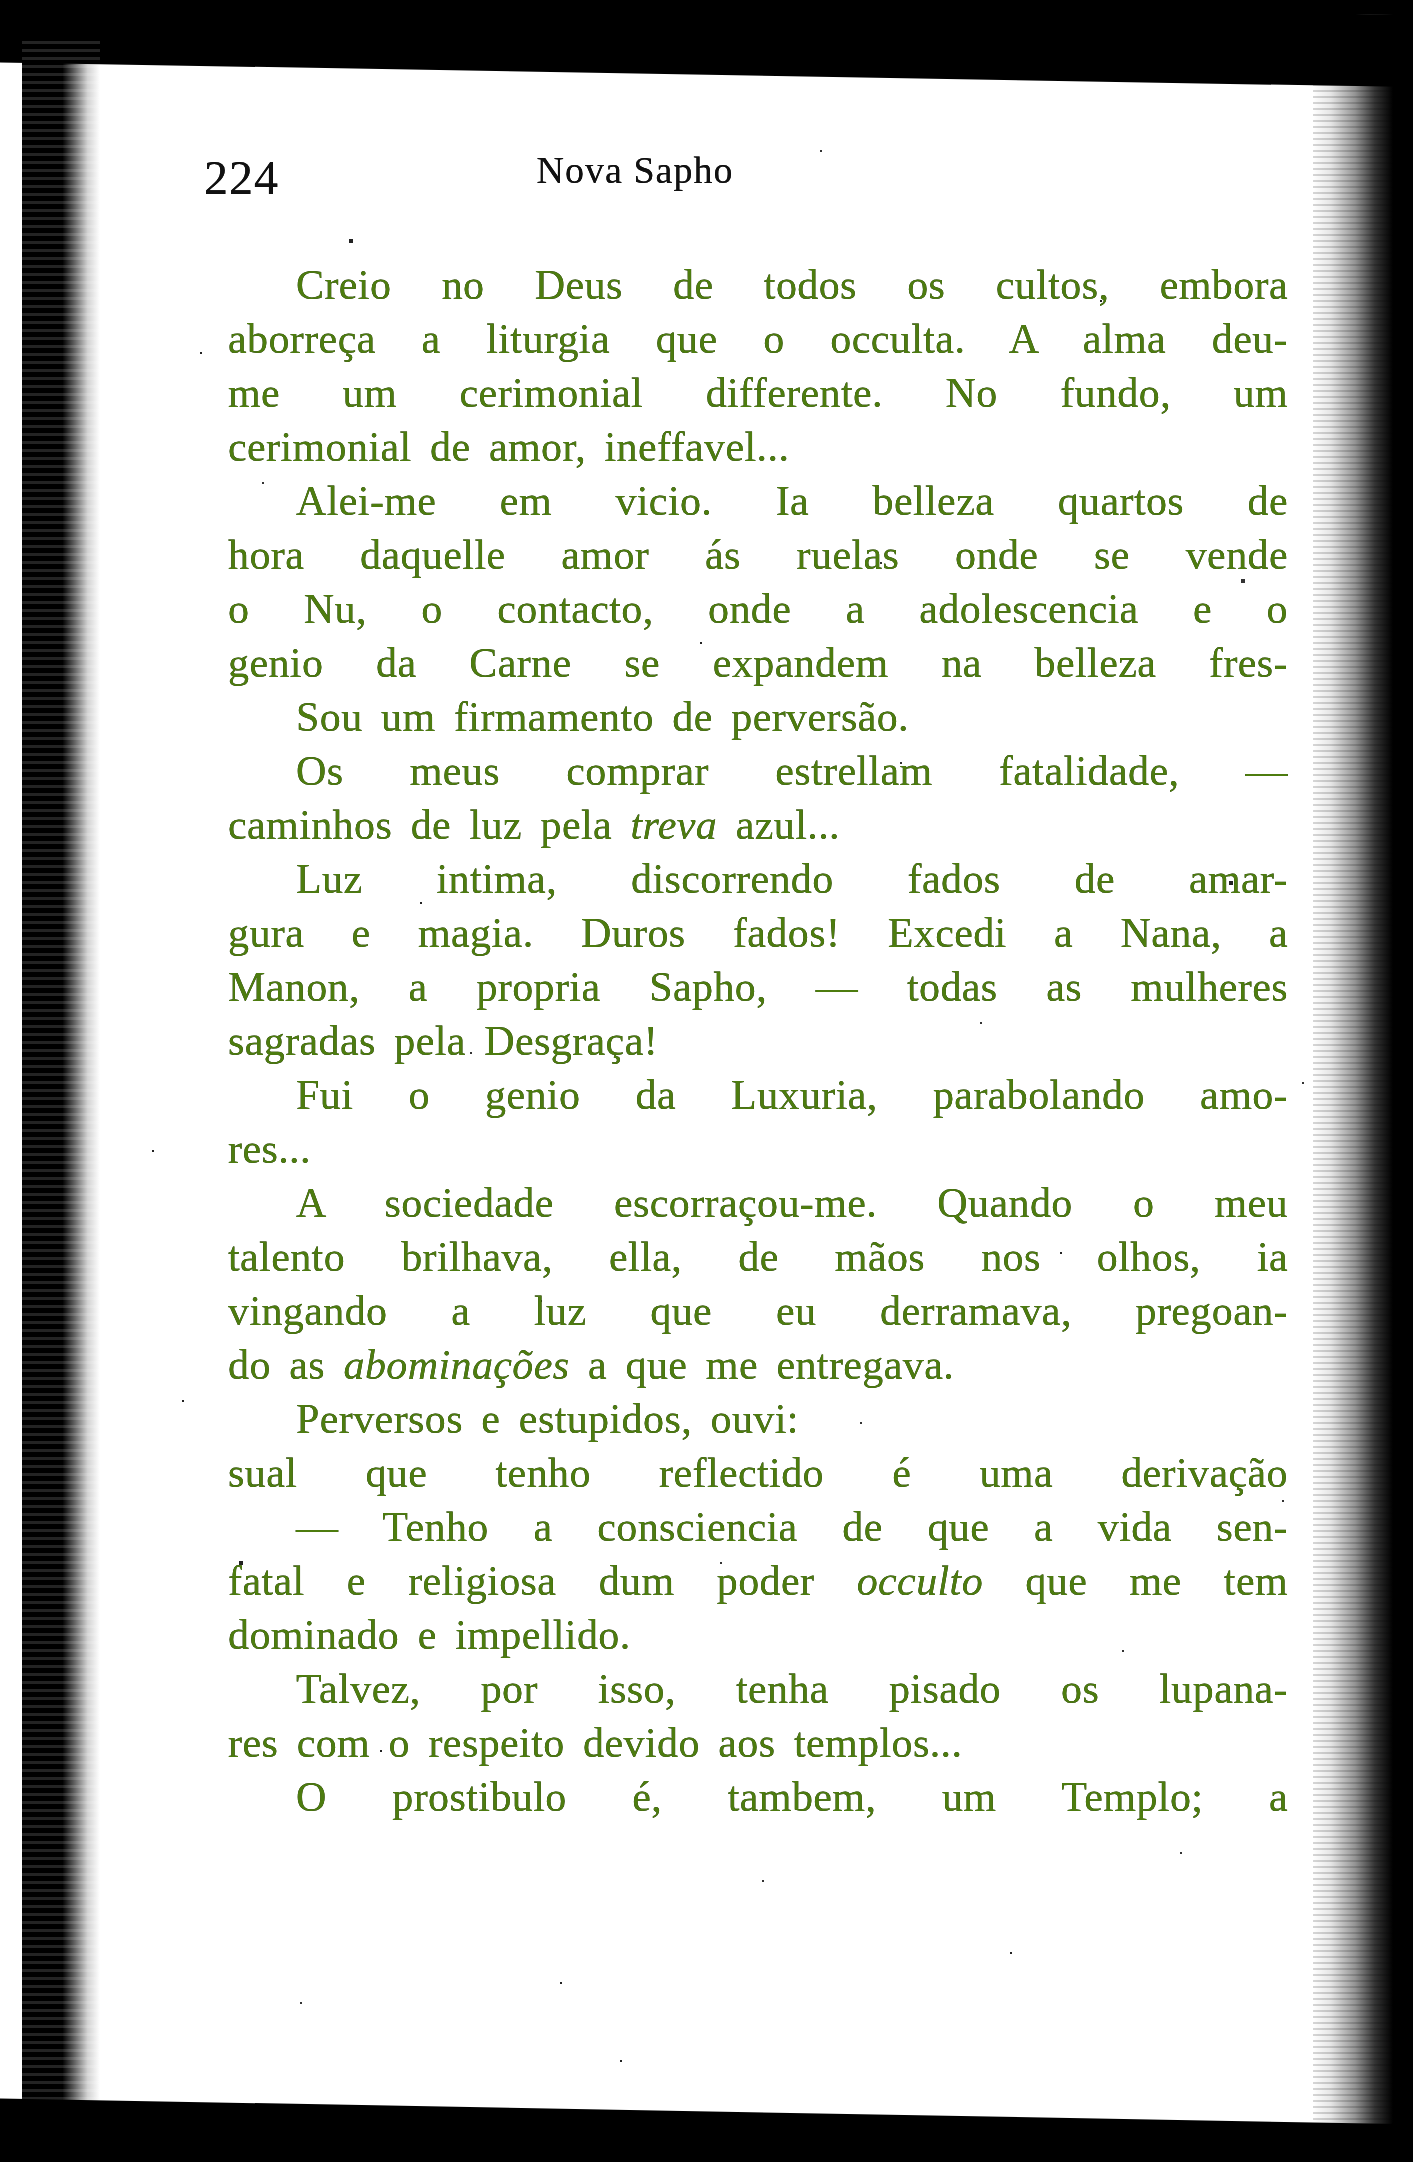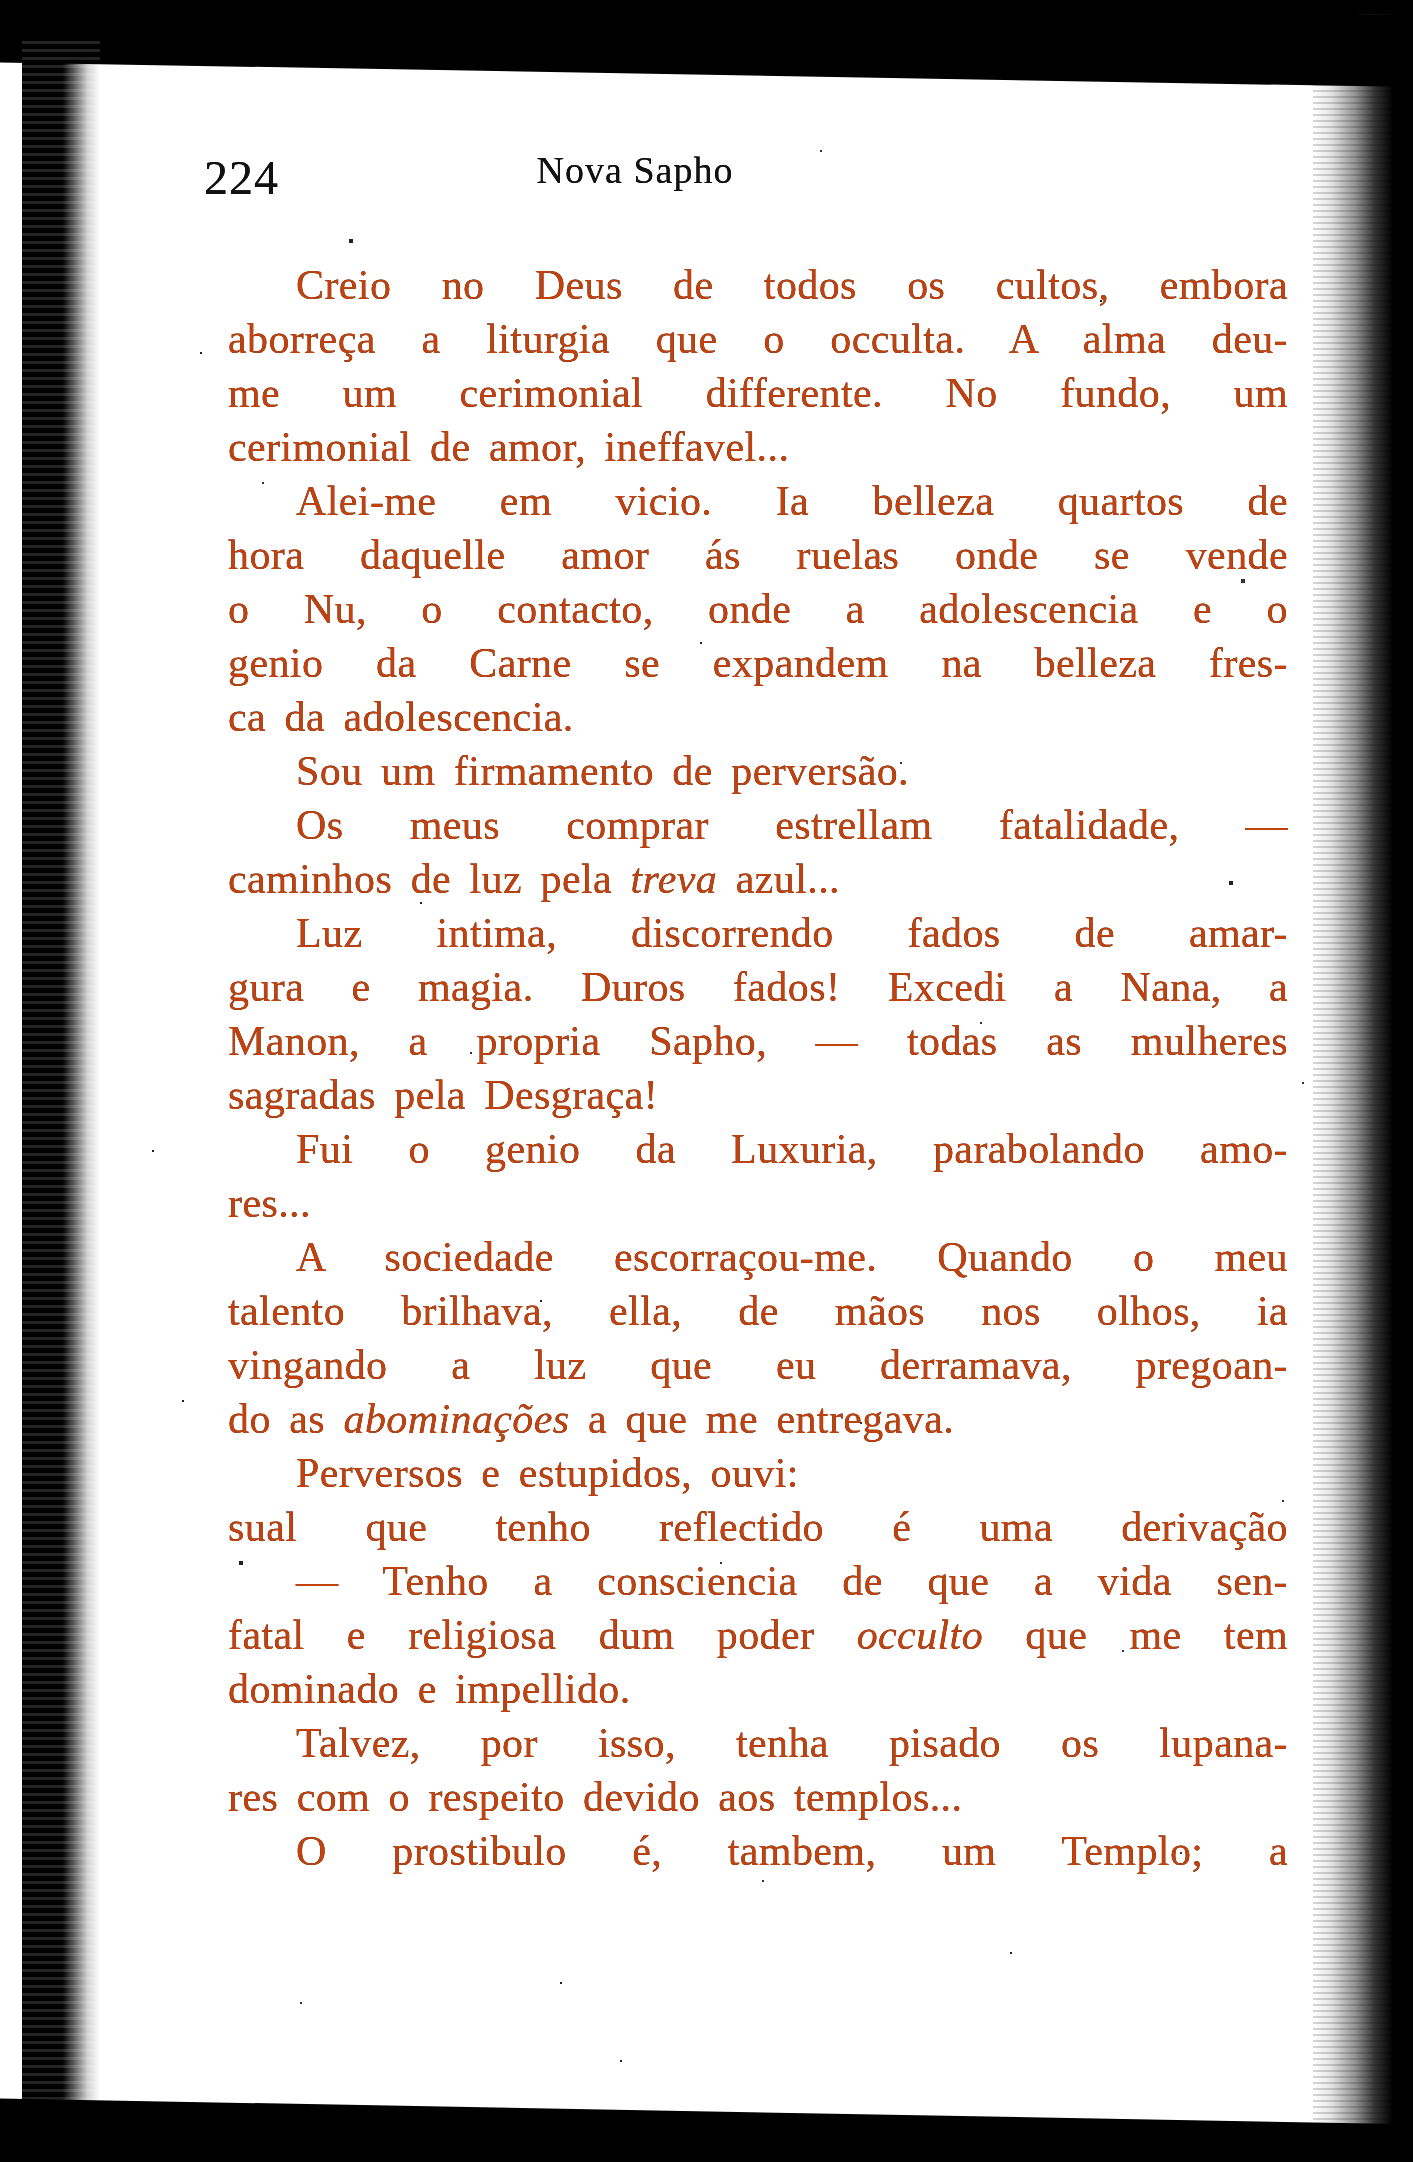--- a/index.html
+++ b/index.html
@@ -52,21 +52,21 @@
   .page-number{
     position:absolute;left:204px;top:150px;font-size:48px;color:#111;
     letter-spacing:1px;text-shadow:0 0 0.6px #111;
   }
   .page-title{
     position:absolute;left:430px;top:148px;width:410px;text-align:center;
     font-size:38px;color:#111;letter-spacing:1px;text-shadow:0 0 0.6px #111;
   }
   
   .body-text{
-    position:absolute;left:228px;top:258px;width:1060px;color:#c2410c;
+    position:absolute;left:228px;top:258px;width:1060px;color:#4d7c0f;
     font-size:42px;line-height:54px;word-spacing:0.18em;letter-spacing:0.4px;
     text-shadow:0 0 0.6px #111;
   }
   .line{text-align:justify;text-align-last:left;white-space:normal;}
   .line.just{text-align-last:justify;}
   .line.indent{text-indent:68px;}
   .it{font-style:italic;}
 </style>
 </head>
 <body>
@@ -80,21 +80,20 @@
 
   <div class="body-text">
       <div class="line indent just"><span>Creio no Deus de todos os cultos, embora</span></div>
       <div class="line just"><span>aborreça a liturgia que o occulta. A alma deu-</span></div>
       <div class="line just"><span>me um cerimonial differente. No fundo, um</span></div>
       <div class="line"><span>cerimonial de amor, ineffavel...</span></div>
       <div class="line indent just"><span>Alei-me em vicio. Ia belleza quartos de</span></div>
       <div class="line just"><span>hora daquelle amor ás ruelas onde se vende</span></div>
       <div class="line just"><span>o Nu, o contacto, onde a adolescencia e o</span></div>
       <div class="line just"><span>genio da Carne se expandem na belleza fres-</span></div>
-      <div class="line"><span>ca da adolescencia.</span></div>
       <div class="line indent"><span>Sou um firmamento de perversão.</span></div>
       <div class="line indent just"><span>Os meus comprar estrellam fatalidade, —</span></div>
       <div class="line"><span>caminhos de luz pela </span><span class="it">treva</span><span> azul...</span></div>
       <div class="line indent just"><span>Luz intima, discorrendo fados de amar-</span></div>
       <div class="line just"><span>gura e magia. Duros fados! Excedi a Nana, a</span></div>
       <div class="line just"><span>Manon, a propria Sapho, — todas as mulheres</span></div>
       <div class="line"><span>sagradas pela Desgraça!</span></div>
       <div class="line indent just"><span>Fui o genio da Luxuria, parabolando amo-</span></div>
       <div class="line"><span>res...</span></div>
       <div class="line indent just"><span>A sociedade escorraçou-me. Quando o meu</span></div>

